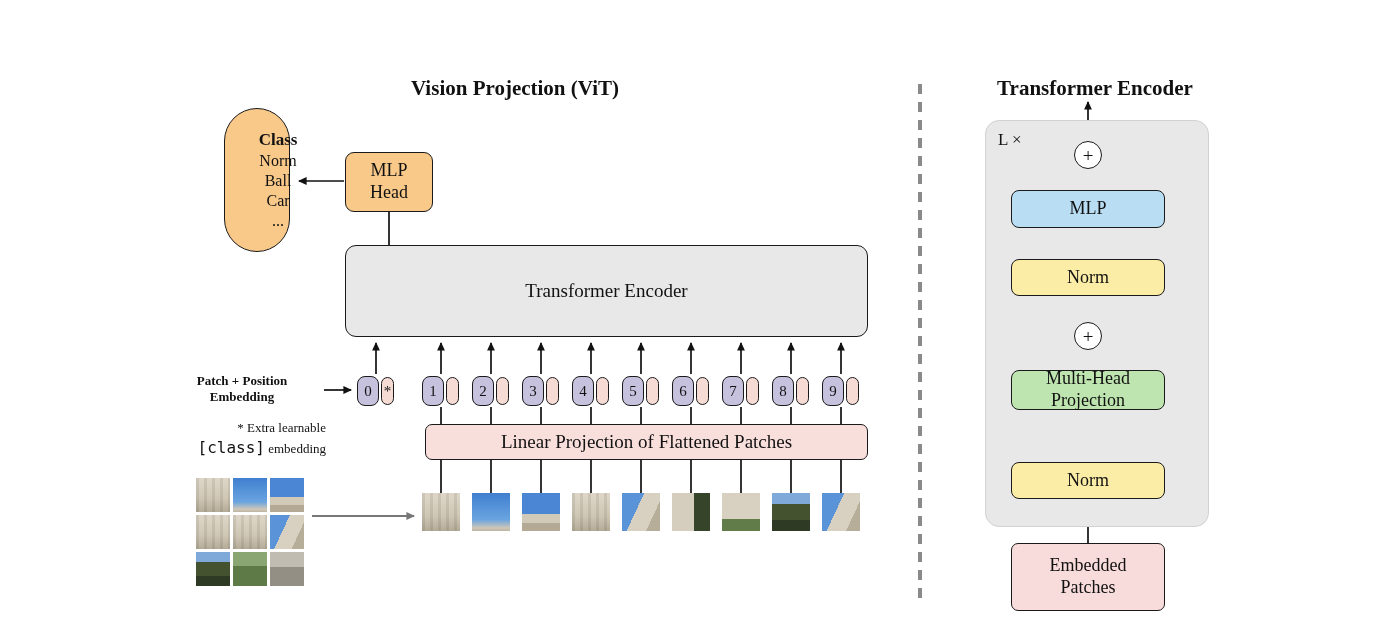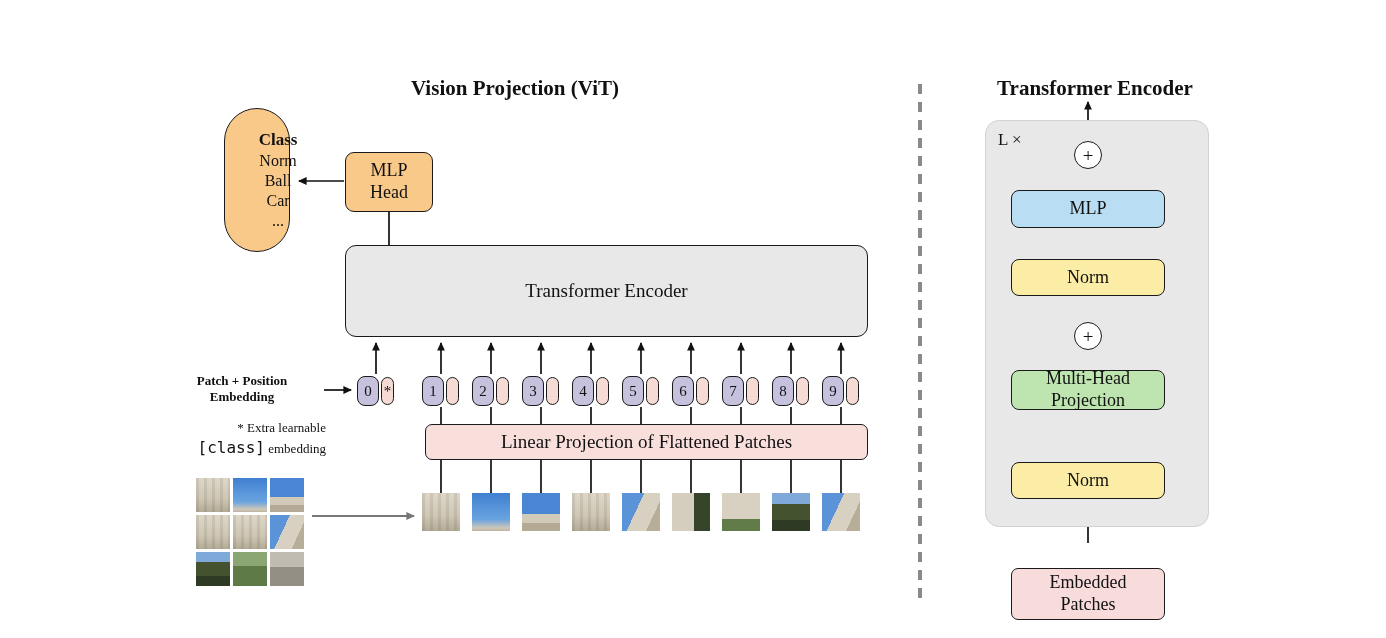--- a/index.html
+++ b/index.html
@@ -61,21 +61,21 @@
     background:#E8E8E8;border:1px solid #d2d2d2;position:absolute;}
   .loop-label{left:998px;top:130px;font-size:17px;position:absolute;}
   .plus-circle{position:absolute;width:28px;height:28px;border-radius:50%;
     background:#ffffff;border:1.5px solid #1a1a1a;box-sizing:border-box;
     display:flex;align-items:center;justify-content:center;font-size:19px;line-height:1;z-index:3;}
   .enc-box{width:154px;left:1011px;border-radius:8px;font-size:18px;line-height:1.2;z-index:2;}
   .mlp-box{top:190px;height:38px;background:#B9DDF2;}
   .norm-top{top:259px;height:37px;background:#FBECA6;}
   .mha-box{top:370px;height:40px;background:#BEE5AF;}
   .norm-bottom{top:462px;height:37px;background:#FBECA6;}
-  .emb-patches{top:568px;height:52px;background:#F8DBDB;border-radius:7px;}
+  .emb-patches{top:543px;height:68px;background:#F8DBDB;border-radius:7px;}
   .line-block{display:block;}
 </style>
 </head>
 <body>
 
 <div id="canvas">
 
   <svg class="overlay" width="1386" height="638" aria-hidden="true">
     <defs>
       <marker id="ah" markerWidth="10" markerHeight="10" refX="7.6" refY="4.5" orient="auto" markerUnits="userSpaceOnUse">

